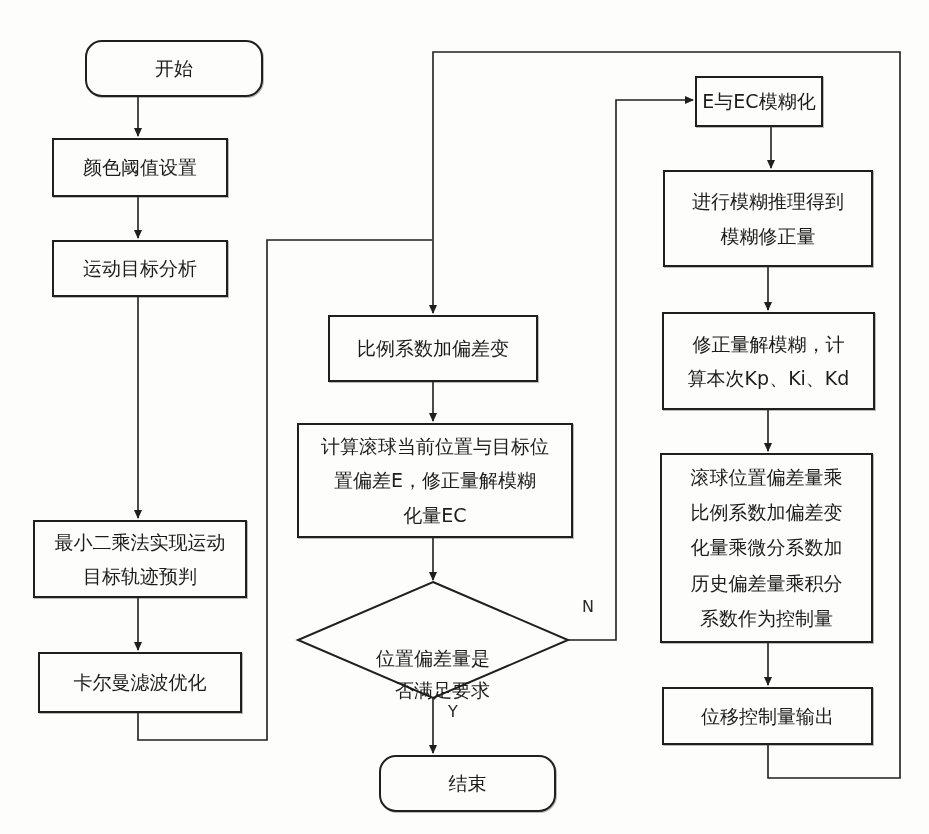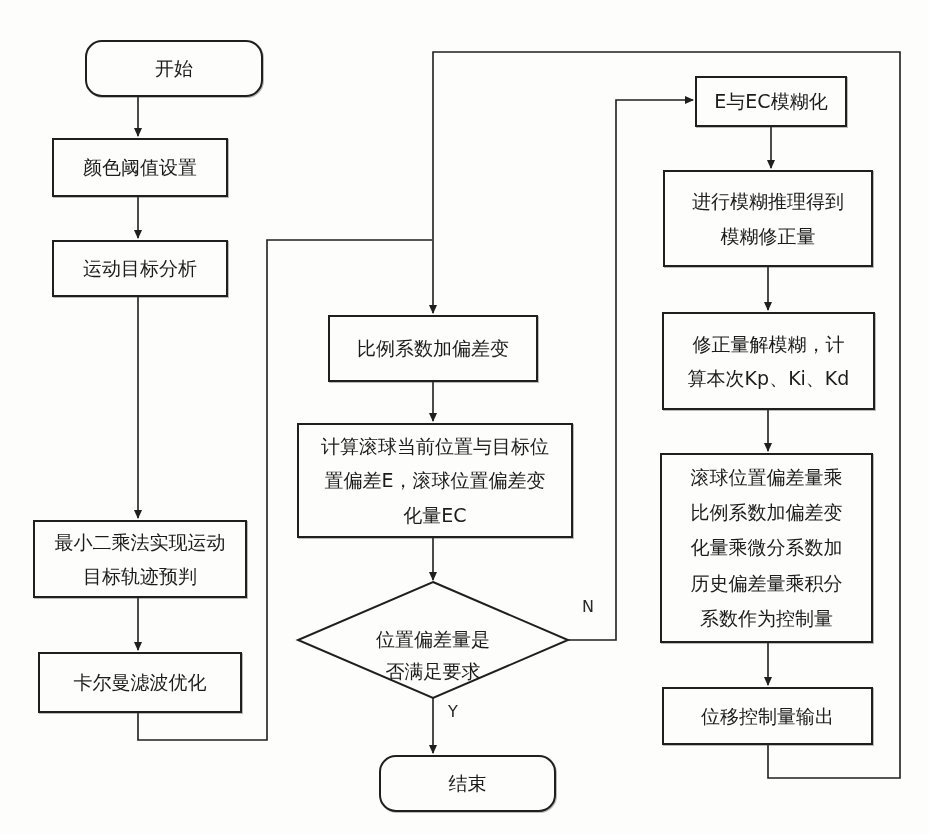--- a/index.html
+++ b/index.html
@@ -90,29 +90,29 @@
   <div class="node" style="left:52px; top:240px; width:176px; height:57px;">运动目标分析</div>
 
   <div class="node" style="left:33px; top:520px; width:214px; height:78px; line-height:1.8;">最小二乘法实现运动
 目标轨迹预判</div>
 
   <div class="node" style="left:38px; top:652px; width:204px; height:61px;">卡尔曼滤波优化</div>
 
   <div class="node" style="left:328px; top:315px; width:210px; height:67px;">比例系数加偏差变</div>
 
   <div class="node" style="left:297px; top:423px; width:276px; height:115px; line-height:1.8;">计算滚球当前位置与目标位
-置偏差E，滚球位置偏差变
+置偏差E，修正量解模糊
 化量EC</div>
 
-  <div class="node no-border" style="left:323px; top:613px; width:220px; height:84px; line-height:1.7;">位置偏差量是
+  <div class="node no-border" style="left:323px; top:632px; width:220px; height:84px; line-height:1.7;text-align:right;">位置偏差量是
 否满足要求</div>
 
   <div class="node rounded" style="left:343px; top:755px; width:177px; height:57px;">结束</div>
 
-  <div class="node" style="left:695px; top:76px; width:152px; height:51px;">E与EC模糊化</div>
+  <div class="node" style="left:695px; top:76px; width:128px; height:51px;">E与EC模糊化</div>
 
   <div class="node" style="left:663px; top:170px; width:210px; height:97px; line-height:1.8;">进行模糊推理得到
 模糊修正量</div>
 
   <div class="node" style="left:662px; top:312px; width:213px; height:98px; line-height:1.8;">修正量解模糊，计
 算本次Kp、Ki、Kd</div>
 
   <div class="node" style="left:662px; top:687px; width:211px; height:58px;">位移控制量输出</div>
 
   <div class="node" style="left:660px; top:453px; width:213px; height:190px; line-height:1.85;">滚球位置偏差量乘

